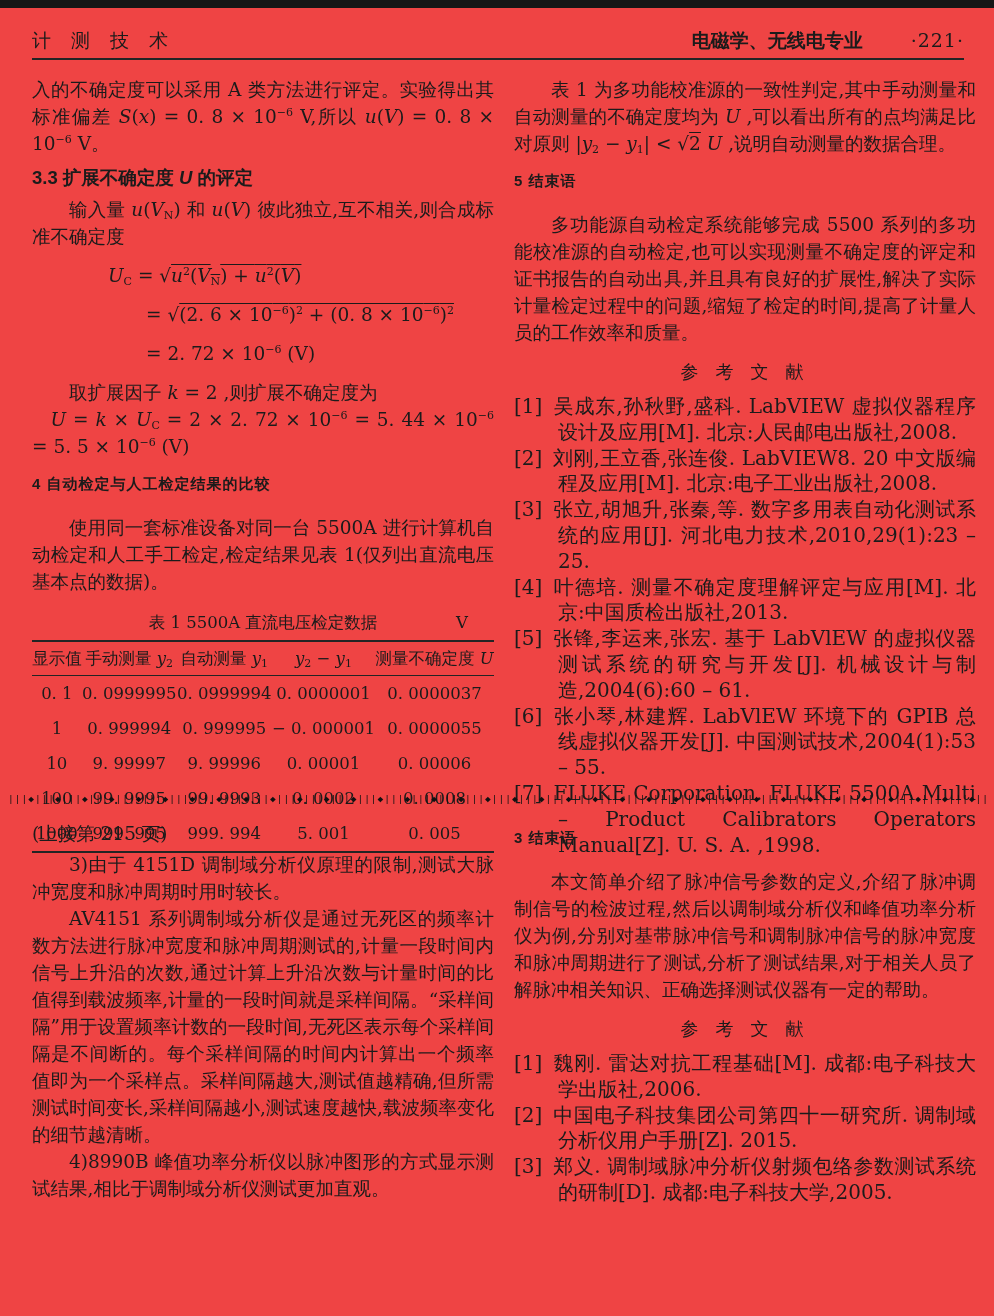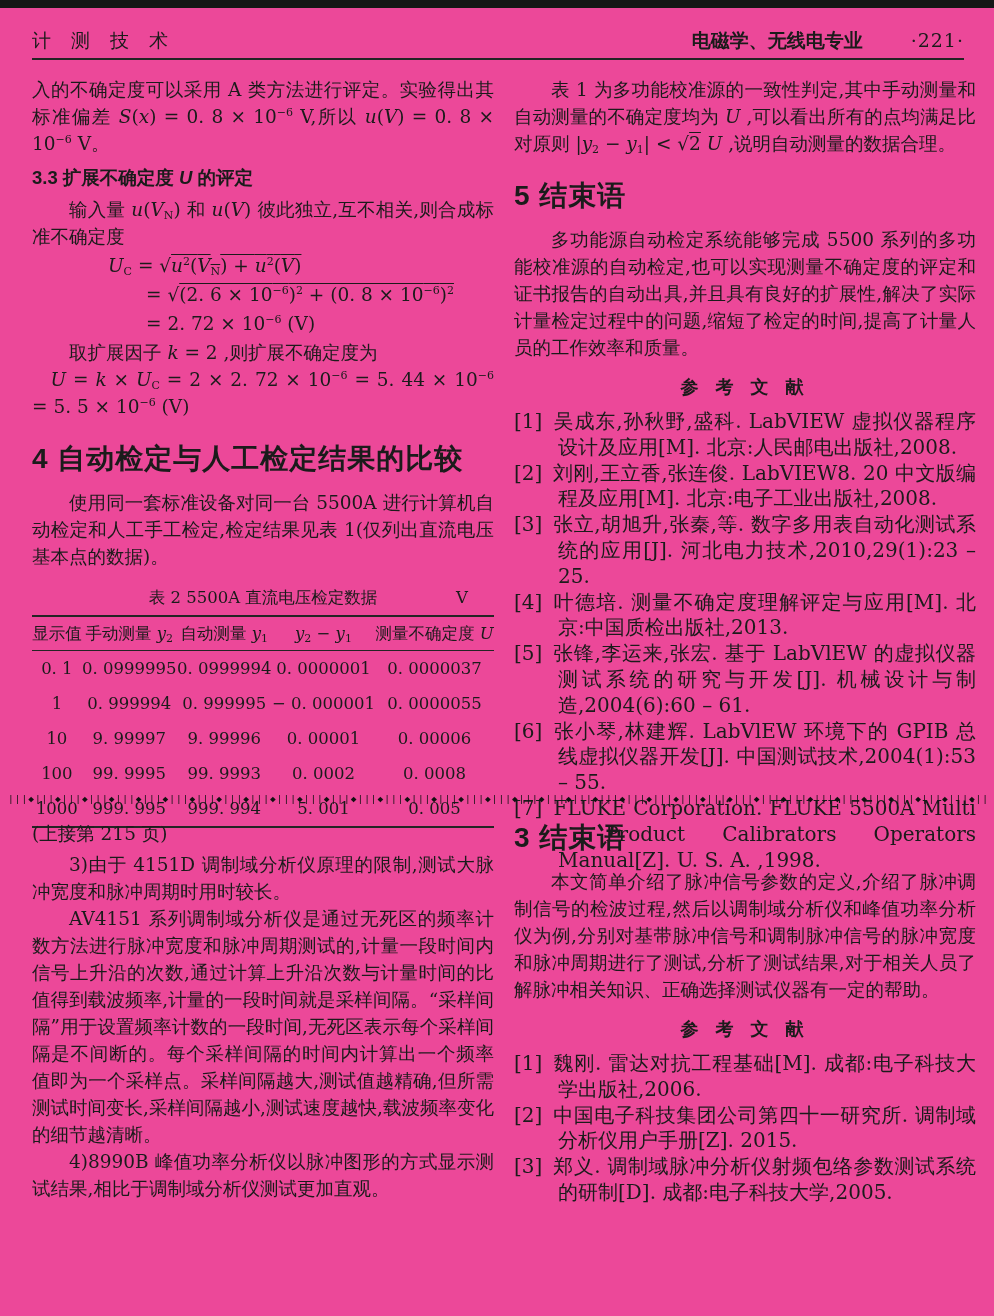--- a/index.html
+++ b/index.html
@@ -1,17 +1,17 @@
 <!DOCTYPE html>
 <html><head>
 <meta charset="utf-8">
 <style>
   html,body { margin:0; padding:0; background:#ffffff; }
   .page {
-    position:relative; width:994px; height:1316px; background:#ec4899;
+    position:relative; width:994px; height:1316px; background:#ef4444;
     font-family:"DejaVu Serif","Liberation Serif",serif; color:#1b1b1b;
     overflow:hidden;
   }
   .top-bar { position:absolute; top:0; left:0; right:0; height:8px; background:#161616; }
   .page-header {
     position:absolute; top:28px; left:32px; right:30px;
     display:flex; justify-content:space-between; align-items:baseline;
   }
   .journal-title { font-size:19px; letter-spacing:7px; }
   .header-right { display:flex; gap:48px; align-items:baseline; }
@@ -23,26 +23,26 @@
   .col-tl { left:32px;  top:76px; }
   .col-tr { left:514px; top:76px; }
   .col-bl { left:32px;  top:820px; }
   .col-br { left:514px; top:820px; }
 
   .para { margin:0; text-indent:2em; }
   .para.noindent { text-indent:0; }
 
   .h-sub  { font-family:"Liberation Sans","DejaVu Sans",sans-serif; font-weight:bold; font-size:18.5px;
             margin:7px 0 5px; text-align:left; }
-  .h-main { font-family:"Liberation Sans","DejaVu Sans",sans-serif; font-weight:bold; font-size:28px;
-            margin:25px 0 17px; text-align:left; letter-spacing:1px; }
-  .refs-title { font-family:"Liberation Sans","DejaVu Sans",sans-serif; font-weight:bold; font-size:18px;
+  .h-main { font-family:"Liberation Sans","DejaVu Sans",sans-serif; font-weight:bold; font-size:15px;
+            margin:10px 0 17px; text-align:left; letter-spacing:1px; }
+  .refs-title { font-family:"Liberation Sans","DejaVu Sans",sans-serif; font-weight:normal; font-size:18px;
             text-align:center; letter-spacing:6px; margin:13px 0 8px; }
 
-  .eq { margin:2px 0; text-align:left; }
+  .eq { margin:12px 0; text-align:left; }
   .eq-first  { padding-left:76px; }
   .eq-follow { padding-left:114px; }
   .ol { text-decoration:overline; }
   sup { font-size:11px; vertical-align:7px;  line-height:0; }
   sub { font-size:11px; vertical-align:-3px; line-height:0; }
 
   .cont-note { text-indent:0; margin:0 0 4px 0; text-align:left; }
 
   .tbl-caption { position:relative; margin:17px 0 6px; font-size:16.5px; text-align:center; line-height:22px; }
   .tbl-unit { position:absolute; right:26px; top:0; }
@@ -81,21 +81,21 @@
     <p class="para">输入量 <i>u</i>(<i>V</i><sub>N</sub>) 和 <i>u</i>(<i>V</i>) 彼此独立,互不相关,则合成标准不确定度</p>
     <div class="eq eq-first"><i>U</i><sub>C</sub> = √<span class="ol"><i>u</i><sup>2</sup>(<i>V</i><sub>N</sub>) + <i>u</i><sup>2</sup>(<i>V</i>)</span></div>
     <div class="eq eq-follow">= √<span class="ol">(2. 6 × 10<sup>−6</sup>)<sup>2</sup> + (0. 8 × 10<sup>−6</sup>)<sup>2</sup></span></div>
     <div class="eq eq-follow">= 2. 72 × 10<sup>−6</sup> (V)</div>
     <p class="para">取扩展因子 <i>k</i> = 2 ,则扩展不确定度为</p>
     <p class="para" style="text-indent:1em;"><i>U</i> = <i>k</i> × <i>U</i><sub>C</sub> = 2 × 2. 72 × 10<sup>−6</sup> = 5. 44 × 10<sup>−6</sup> = 5. 5 × 10<sup>−6</sup> (V)</p>
     <div class="h-main">4  自动检定与人工检定结果的比较</div>
     <p class="para">使用同一套标准设备对同一台 5500A 进行计算机自动检定和人工手工检定,检定结果见表 1(仅列出直流电压基本点的数据)。</p>
 
     <div class="tbl-caption">
-      <span>表 2  5500A 直流电压检定数据</span>
+      <span>表 1  5500A 直流电压检定数据</span>
       <span class="tbl-unit">V</span>
     </div>
     <table class="data">
       <thead>
         <tr>
             <th>显示值</th>
             <th>手动测量 <i>y</i><sub>2</sub></th>
             <th>自动测量 <i>y</i><sub>1</sub></th>
             <th><i>y</i><sub>2</sub> − <i>y</i><sub>1</sub></th>
             <th>测量不确定度 <i>U</i></th>

